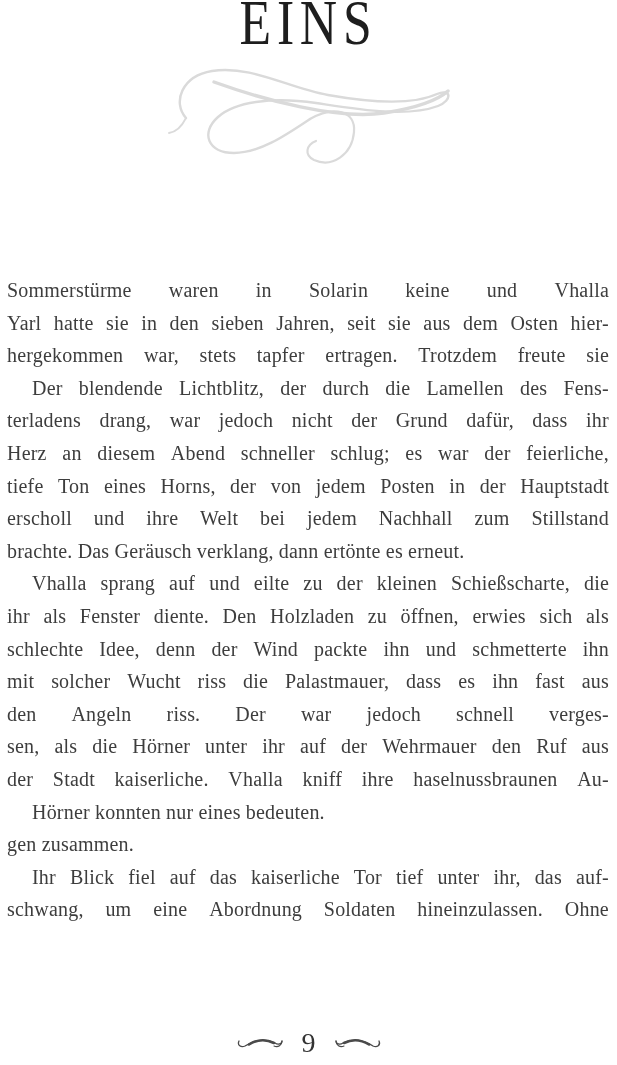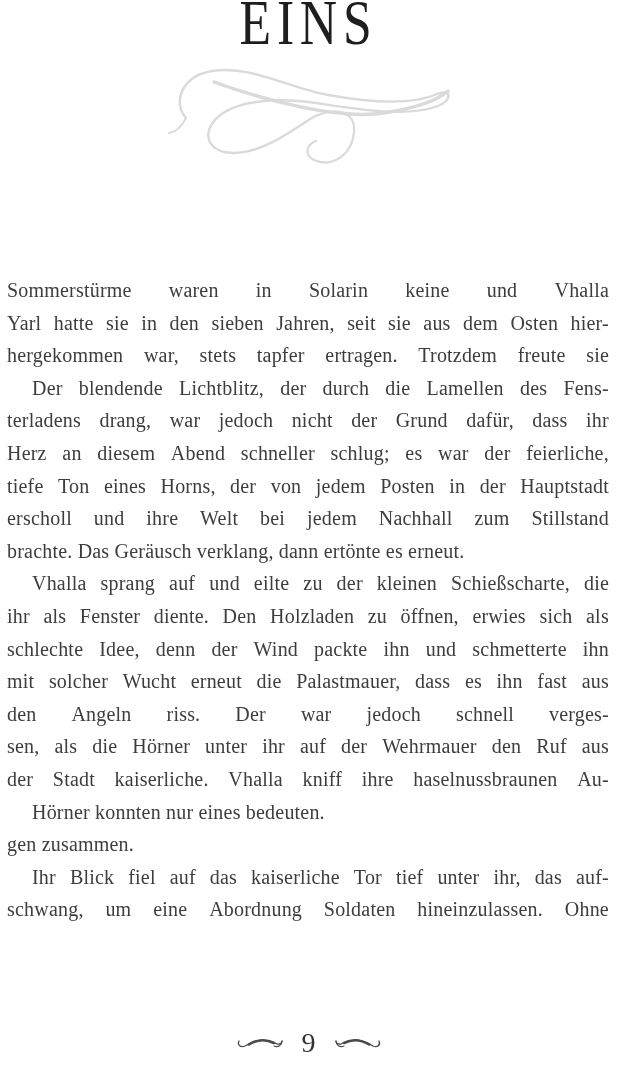--- a/index.html
+++ b/index.html
@@ -232,21 +232,21 @@
         <span>packte</span>
         <span>ihn</span>
         <span>und</span>
         <span>schmetterte</span>
         <span>ihn</span>
       </div>
     <div class="line j">
         <span>mit</span>
         <span>solcher</span>
         <span>Wucht</span>
-        <span>erneut</span>
+        <span>riss</span>
         <span>die</span>
         <span>Palastmauer,</span>
         <span>dass</span>
         <span>es</span>
         <span>ihn</span>
         <span>fast</span>
         <span>aus</span>
       </div>
     <div class="line j">
         <span>den</span>

